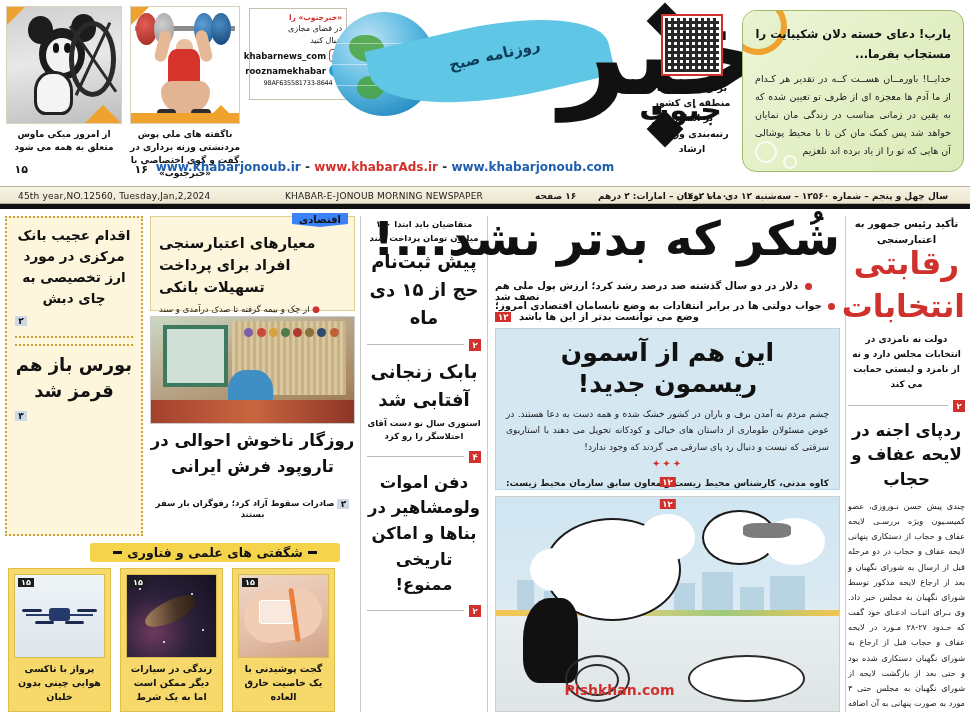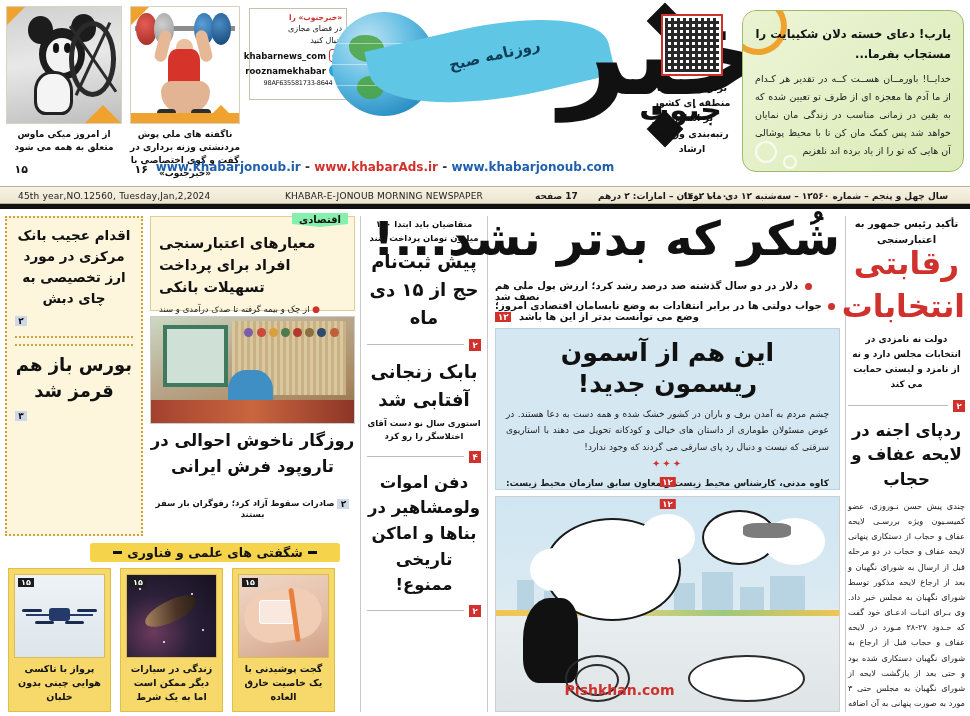--- a/index.html
+++ b/index.html
@@ -186,21 +186,21 @@
   .wrist-bg .arm2 { position:absolute; left:6%; top:18%; width:88%; height:62%;
       background:#f1cdb6; border-radius:40px; transform:rotate(-8deg); }
   .wrist-bg .screen { position:absolute; left:22%; top:30%; width:40%; height:30%;
       background:rgba(255,255,255,.55); border:1px solid #fff; border-radius:3px; }
   .wrist-bg .band { position:absolute; left:60%; top:16%; width:6%; height:66%;
       background:#e97f3a; border-radius:3px; transform:rotate(-8deg); }
 
   
   .econ-box { position:absolute; left:150px; top:4px; width:205px; height:95px;
       background:#fdf6dc; border:1px solid #e0cf92; padding:16px 8px 6px; }
-  .econ-tag { position:absolute; right:6px; top:-4px; background:#86efac; color:#111;
+  .econ-tag { position:absolute; right:6px; top:-4px; background:#3b82f6; color:#111;
       font-size:10px; font-weight:bold; padding:1px 7px 2px; direction:rtl;
       clip-path: polygon(0 0, 100% 0, 100% 78%, 50% 100%, 0 78%); }
   .econ-h { font-size:14.5px; font-weight:bold; direction:rtl; text-align:left; line-height:1.5; color:#111; }
   .econ-b { font-size:8.5px; direction:rtl; text-align:left; line-height:1.7; margin-top:4px; color:#222; }
   .econ-b .bold { font-weight:bold; }
   .bul { color:#d0312d; font-size:9px; }
 
   .carpet-photo { position:absolute; left:150px; top:104px; width:205px; height:108px;
       border:1px solid #ccc; overflow:hidden;
       background:linear-gradient(160deg,#cbd9c4 0%, #b9a78c 40%, #a98a63 75%, #8f6a45 100%); }
@@ -393,21 +393,21 @@
       <span class="dash">-</span>
       <span class="red">www.khabarAds.ir</span>
       <span class="dash">-</span>
       <span class="blue">www.khabarjonoub.com</span>
     </div>
   </div>
 
   <div class="infobar">
     <div class="seg ltr" style="left:18px;">45th year,NO.12560, Tuesday,Jan,2,2024</div>
     <div class="seg ltr" style="left:285px;">KHABAR-E-JONOUB MORNING NEWSPAPER</div>
-    <div class="seg rtl" style="left:535px;">17 صفحه</div>
+    <div class="seg rtl" style="left:535px;">۱۶ صفحه</div>
     <div class="seg rtl" style="left:598px;">۱۰۰۰۰ تومان – امارات: ۲ درهم</div>
     <div class="seg rtl" style="right:22px;">سال چهل و پنجم – شماره ۱۲۵۶۰ – سه‌شنبه ۱۲ دی ماه ۱۴۰۲</div>
   </div>
   <div class="blackbar"></div>
 
   <div class="body-area">
 
     <div class="sidebar">
       <div class="side-item">
         <div class="side-h1">اقدام عجیب بانک مرکزی در مورد ارز تخصیصی به چای دبش</div>

